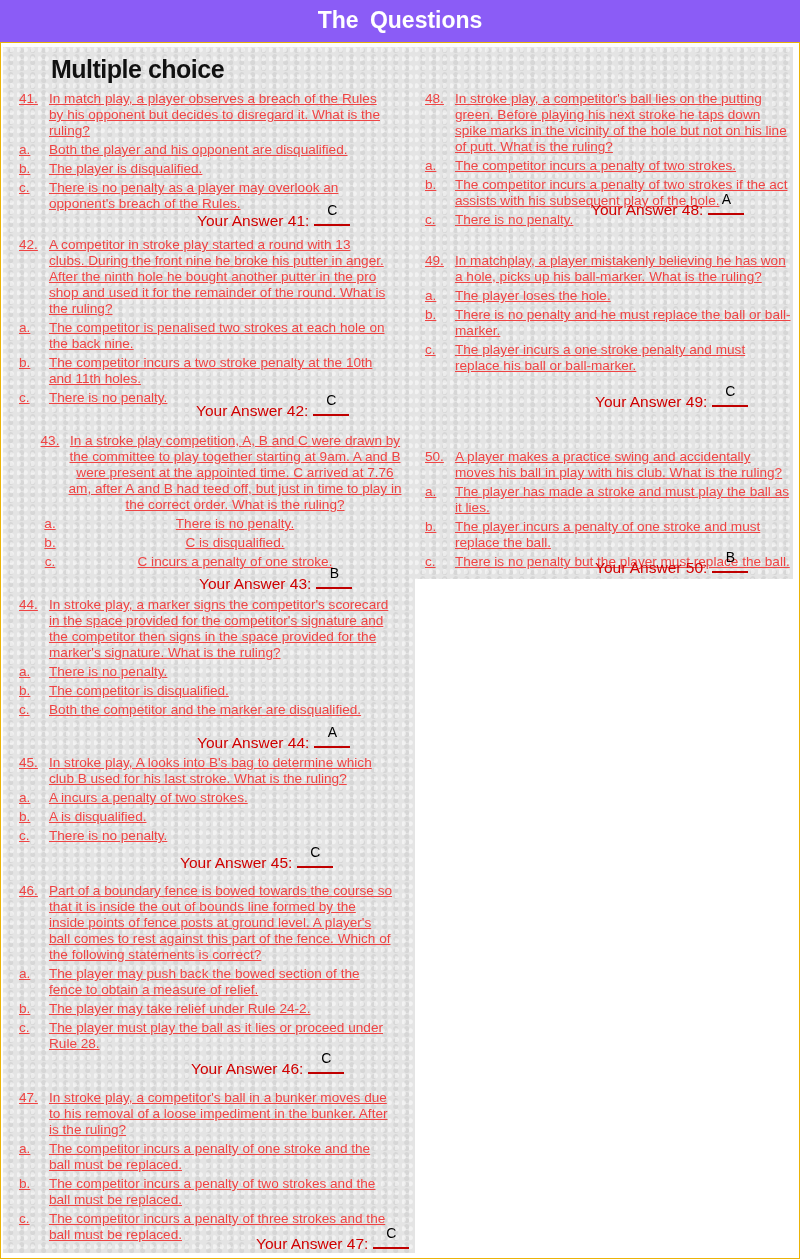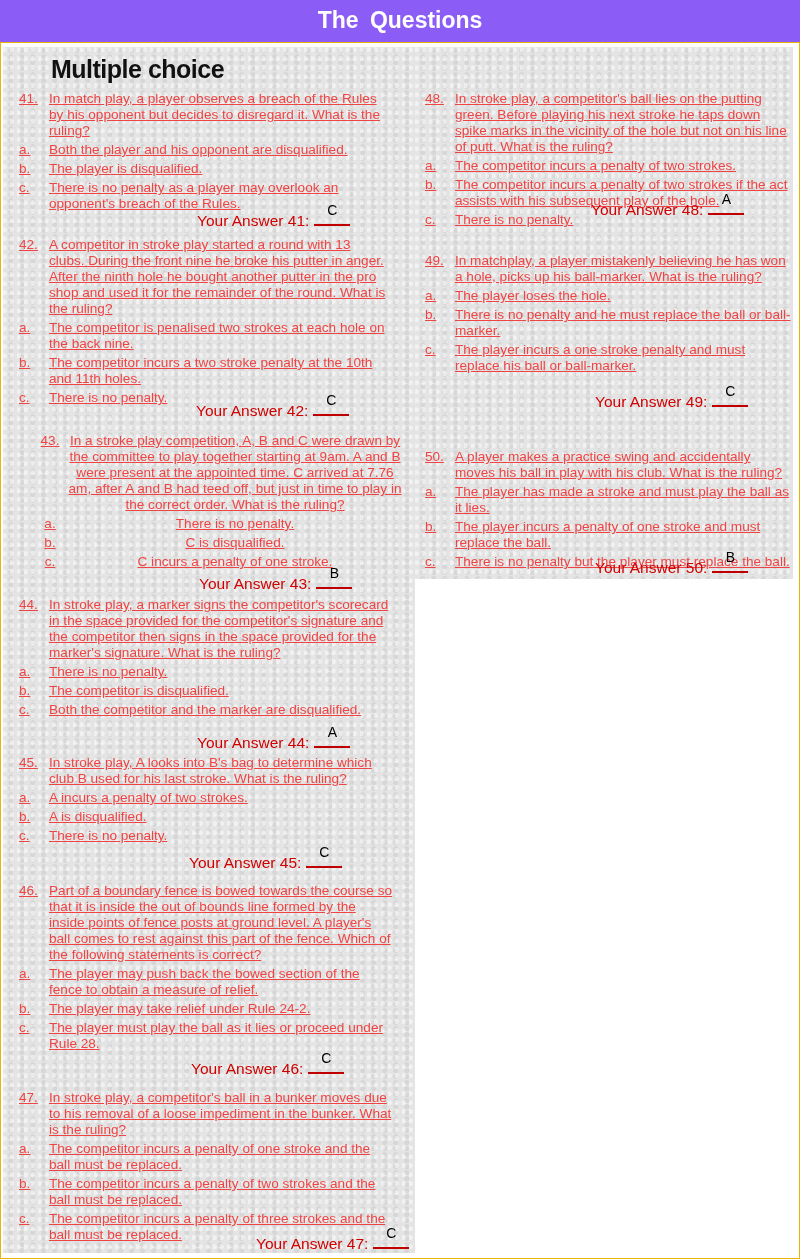--- a/index.html
+++ b/index.html
@@ -134,21 +134,21 @@
       </div>
     <div class="opt">
         <span class="let">b.</span>
         <span class="txt">A is disqualified.</span>
       </div>
     <div class="opt">
         <span class="let">c.</span>
         <span class="txt">There is no penalty.</span>
       </div>
   </div>
-  <div class="ans" style="left:188px; top:809px;">
+  <div class="ans" style="left:179px; top:809px;">
     <span>Your Answer 45:</span><span class="blank"><span class="val">C</span></span>
   </div>
 
   <div class="q" style="left:18px; top:840px; width:375px;">
     <div class="stem">
         <span class="num">46.</span>
         <span class="txt">Part of a boundary fence is bowed towards the course so that it is inside the out of bounds line formed by the inside points of fence posts at ground level. A player's ball comes to rest against this part of the fence. Which of the following statements is correct?</span>
       </div>
     <div class="opt">
         <span class="let">a.</span>
@@ -163,21 +163,21 @@
         <span class="txt">The player must play the ball as it lies or proceed under Rule 28.</span>
       </div>
   </div>
   <div class="ans" style="left:190px; top:1015px;">
     <span>Your Answer 46:</span><span class="blank"><span class="val">C</span></span>
   </div>
 
   <div class="q" style="left:18px; top:1047px; width:375px;">
     <div class="stem">
         <span class="num">47.</span>
-        <span class="txt">In stroke play, a competitor's ball in a bunker moves due to his removal of a loose impediment in the bunker. What is the ruling?</span>
+        <span class="txt">In stroke play, a competitor's ball in a bunker moves due to his removal of a loose impediment in the bunker. After is the ruling?</span>
       </div>
     <div class="opt">
         <span class="let">a.</span>
         <span class="txt">The competitor incurs a penalty of one stroke and the ball must be replaced.</span>
       </div>
     <div class="opt">
         <span class="let">b.</span>
         <span class="txt">The competitor incurs a penalty of two strokes and the ball must be replaced.</span>
       </div>
     <div class="opt">

